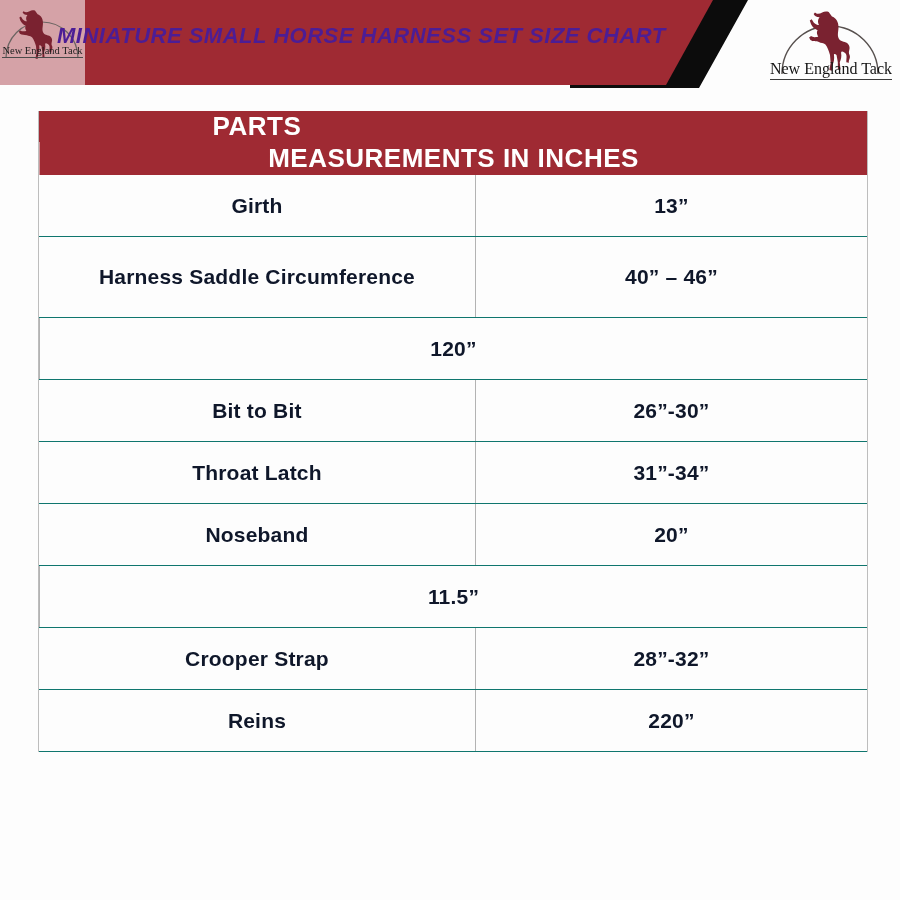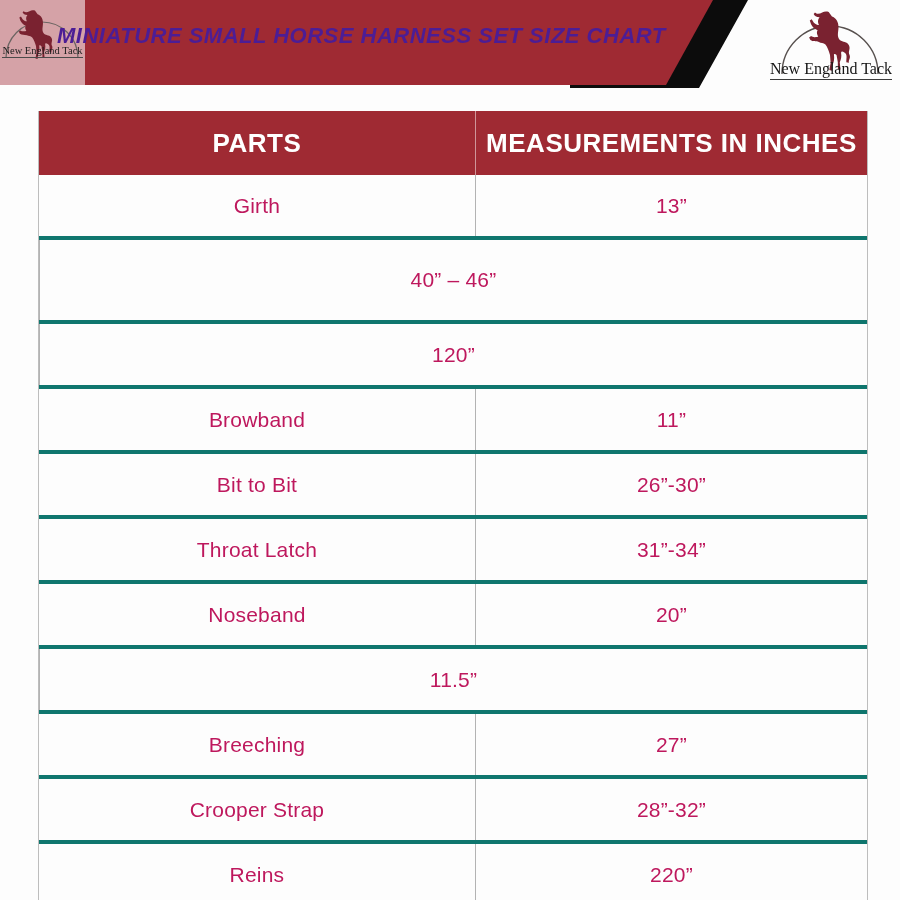--- a/index.html
+++ b/index.html
@@ -50,29 +50,29 @@
 
   
   .size-table {
     position:absolute; left:38px; top:111px; width:830px;
     border-left:1px solid #bdbdbd; border-right:1px solid #bdbdbd;
     box-sizing:border-box;
   }
   .cell { display:flex; align-items:center; justify-content:center; box-sizing:border-box; }
   .c1 { width:52.65%; }
   .c2 { flex:1; }
-  .thead { display:flex; height:64px; background:#9f2a33; }
+  .thead { display:flex; height:64px; background:#9f2a33;flex-direction:column; }
   .thead .cell {
     color:#ffffff; font-weight:bold; font-size:26px; letter-spacing:.5px;
   }
   .thead .c2 { border-left:1px solid rgba(255,255,255,.5); }
   .trow {
     display:flex; height:61px; background:#fdfdfd;
-    border-bottom:4px solid #0f766e;
-    font-weight:normal; font-size:21px; color:#be185d; letter-spacing:.2px;
+    border-bottom:1px solid #0f766e;
+    font-weight:bold; font-size:21px; color:#0f172a; letter-spacing:.2px;
   }
   .trow.tall { height:80px; }
   .trow .c2 { border-left:1px solid #b3b3b3; }
 </style>
 </head>
 <body>
 
 <svg width="0" height="0" style="position:absolute">
   <symbol id="horse" viewBox="0 0 70 95">
     <path d="M33 3 L38 10 C44 12 48 18 48 26 C48 34 45 40 50 46 C55 50 61 48 64 54
@@ -113,49 +113,42 @@
   <div class="thead">
     <div class="cell c1">PARTS</div>
     <div class="cell c2">MEASUREMENTS IN INCHES</div>
   </div>
   <div id="tbody">
       <div class="trow">
     <div class="cell c1">Girth</div>
     <div class="cell c2">13”</div>
   </div>
       <div class="trow tall">
+    <div class="cell c1">Harness Saddle Circumference</div>
     <div class="cell c2">40” – 46”</div>
   </div>
       <div class="trow">
     <div class="cell c2">120”</div>
-  </div>
-      <div class="trow">
-    <div class="cell c1">Browband</div>
-    <div class="cell c2">11”</div>
   </div>
       <div class="trow">
     <div class="cell c1">Bit to Bit</div>
     <div class="cell c2">26”-30”</div>
   </div>
       <div class="trow">
     <div class="cell c1">Throat Latch</div>
     <div class="cell c2">31”-34”</div>
   </div>
       <div class="trow">
     <div class="cell c1">Noseband</div>
     <div class="cell c2">20”</div>
   </div>
       <div class="trow">
     <div class="cell c2">11.5”</div>
   </div>
       <div class="trow">
-    <div class="cell c1">Breeching</div>
-    <div class="cell c2">27”</div>
-  </div>
-      <div class="trow">
     <div class="cell c1">Crooper Strap</div>
     <div class="cell c2">28”-32”</div>
   </div>
       <div class="trow">
     <div class="cell c1">Reins</div>
     <div class="cell c2">220”</div>
   </div>
     </div>
 </div>
 

